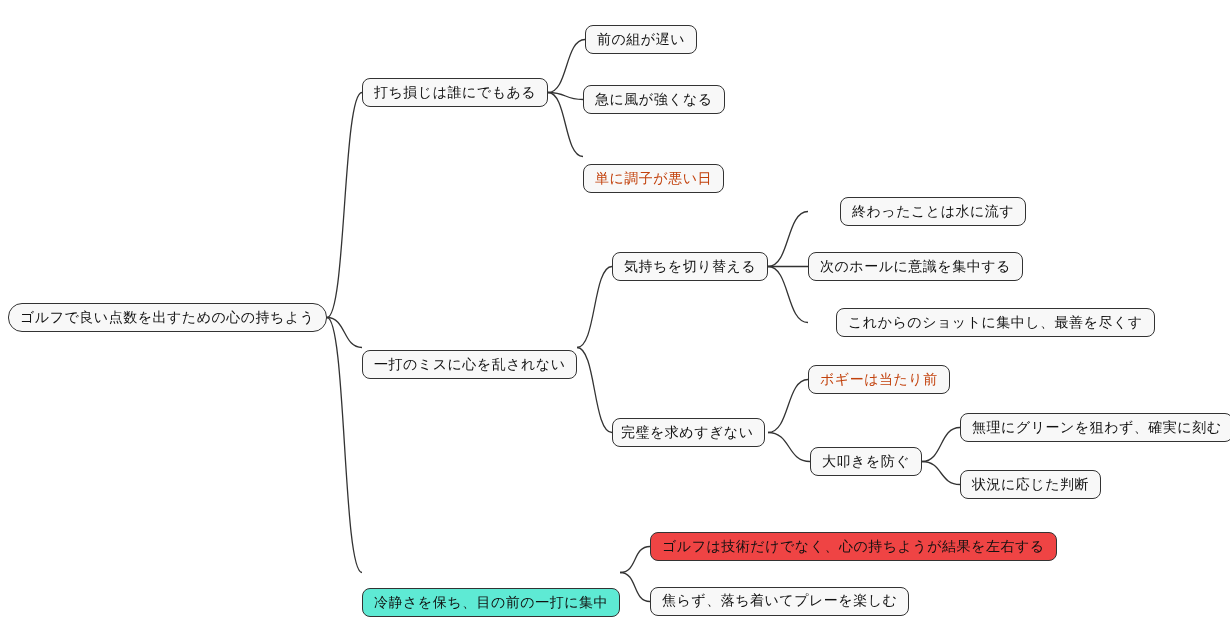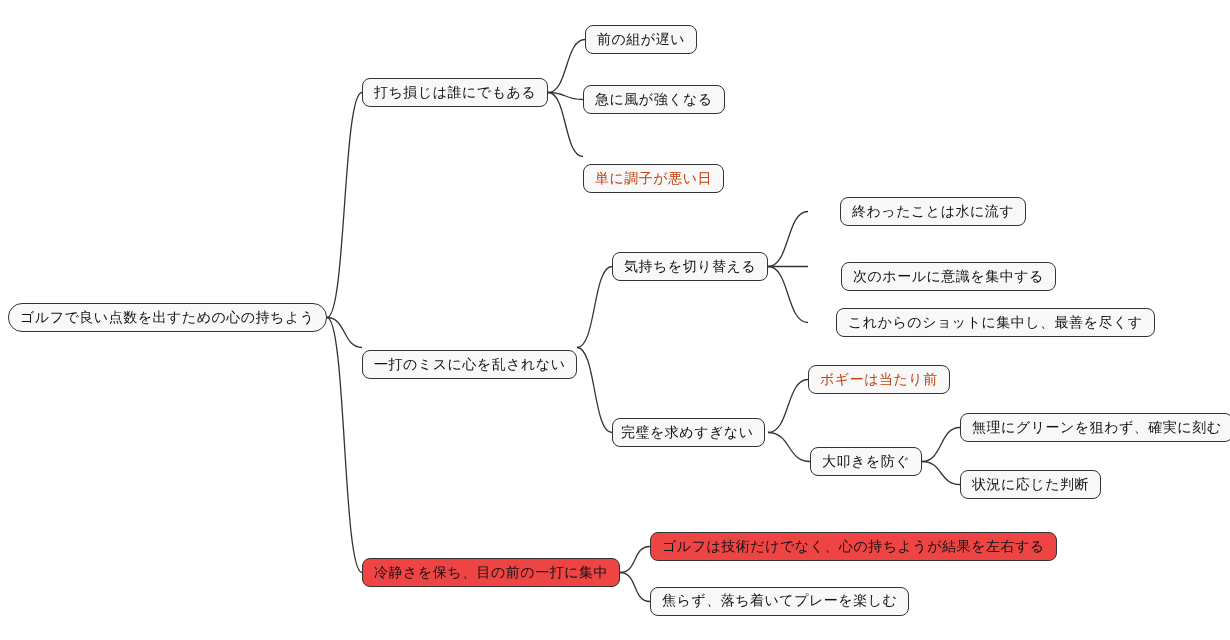--- a/index.html
+++ b/index.html
@@ -63,24 +63,24 @@
     </svg>
   <div id="nodes">
       <div class="node root" style="left: 8px; top: 303px; background: rgb(248, 248, 248); border-color: rgb(51, 51, 51); color: rgb(17, 17, 17);">ゴルフで良い点数を出すための心の持ちよう</div>
       <div class="node" style="left: 362px; top: 78px; background: rgb(248, 248, 248); border-color: rgb(51, 51, 51); color: rgb(17, 17, 17);">打ち損じは誰にでもある</div>
       <div class="node" style="left: 585px; top: 25px; background: rgb(248, 248, 248); border-color: rgb(51, 51, 51); color: rgb(17, 17, 17);">前の組が遅い</div>
       <div class="node" style="left: 583px; top: 85px; background: rgb(248, 248, 248); border-color: rgb(51, 51, 51); color: rgb(17, 17, 17);">急に風が強くなる</div>
       <div class="node" style="left: 583px; top: 142px; background: rgb(248, 248, 248); border-color: rgb(51, 51, 51); color: #c2410c; margin-top: 22px;">単に調子が悪い日</div>
       <div class="node" style="left: 362px; top: 350px; background: rgb(248, 248, 248); border-color: rgb(51, 51, 51); color: rgb(17, 17, 17);">一打のミスに心を乱されない</div>
       <div class="node" style="left: 612px; top: 252px; background: rgb(248, 248, 248); border-color: rgb(51, 51, 51); color: rgb(17, 17, 17);">気持ちを切り替える</div>
       <div class="node" style="left: 808px; top: 197px; background: rgb(248, 248, 248); border-color: rgb(51, 51, 51); color: rgb(17, 17, 17); margin-left: 32px;">終わったことは水に流す</div>
-      <div class="node" style="left: 808px; top: 262px; background: rgb(248, 248, 248); border-color: rgb(51, 51, 51); color: rgb(17, 17, 17); margin-left: 33px;">次のホールに意識を集中する</div>
+      <div class="node" style="left: 808px; top: 252px; background: rgb(248, 248, 248); border-color: rgb(51, 51, 51); color: rgb(17, 17, 17);">次のホールに意識を集中する</div>
       <div class="node" style="left: 836px; top: 308px; background: rgb(248, 248, 248); border-color: rgb(51, 51, 51); color: rgb(17, 17, 17);">これからのショットに集中し、最善を尽くす</div>
       <div class="node" style="left: 612px; top: 418px; background: rgb(248, 248, 248); border-color: rgb(51, 51, 51); color: rgb(17, 17, 17); padding-left: 8px;">完璧を求めすぎない</div>
       <div class="node" style="left: 808px; top: 365px; background: rgb(248, 248, 248); border-color: rgb(51, 51, 51); color: #c2410c;">ボギーは当たり前</div>
       <div class="node" style="left: 810px; top: 447px; background: rgb(248, 248, 248); border-color: rgb(51, 51, 51); color: rgb(17, 17, 17);">大叩きを防ぐ</div>
       <div class="node" style="left: 960px; top: 413px; background: rgb(248, 248, 248); border-color: rgb(51, 51, 51); color: rgb(17, 17, 17);">無理にグリーンを狙わず、確実に刻む</div>
       <div class="node" style="left: 960px; top: 470px; background: rgb(248, 248, 248); border-color: rgb(51, 51, 51); color: rgb(17, 17, 17);">状況に応じた判断</div>
-      <div class="node" style="left: 362px; top: 558px; background: #ef4444; border-color: rgb(51, 51, 51); color: rgb(17, 17, 17);">冷静さを保ち、目の前の一打に集中</div>
+      <div class="node" style="left: 362px; top: 588px; background: #5eead4; border-color: rgb(51, 51, 51); color: rgb(17, 17, 17);">冷静さを保ち、目の前の一打に集中</div>
       <div class="node" style="left: 650px; top: 532px; background: #ef4444; border-color: rgb(51, 51, 51); color: rgb(17, 17, 17);">ゴルフは技術だけでなく、心の持ちようが結果を左右する</div>
       <div class="node" style="left: 650px; top: 587px; background: rgb(248, 248, 248); border-color: rgb(51, 51, 51); color: rgb(17, 17, 17); font-family: Liberation Mono, monospace;">焦らず、落ち着いてプレーを楽しむ</div>
     </div>
 </div>
 
 </body></html>

